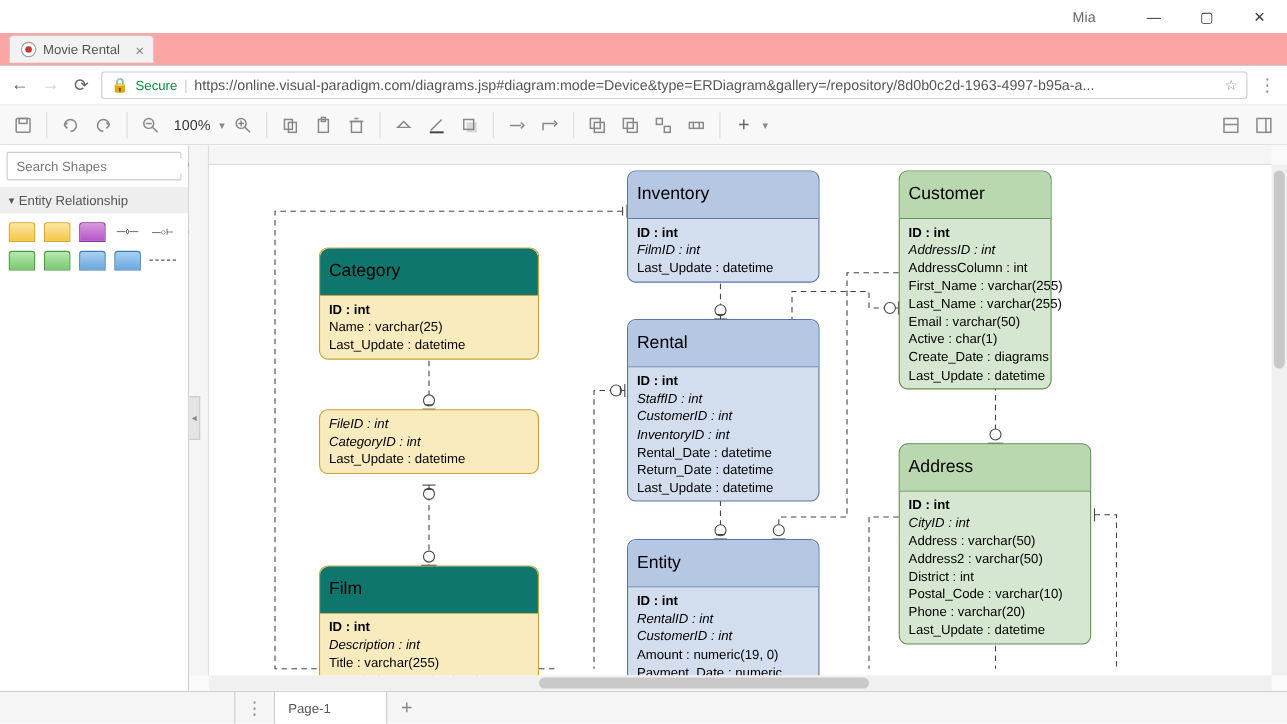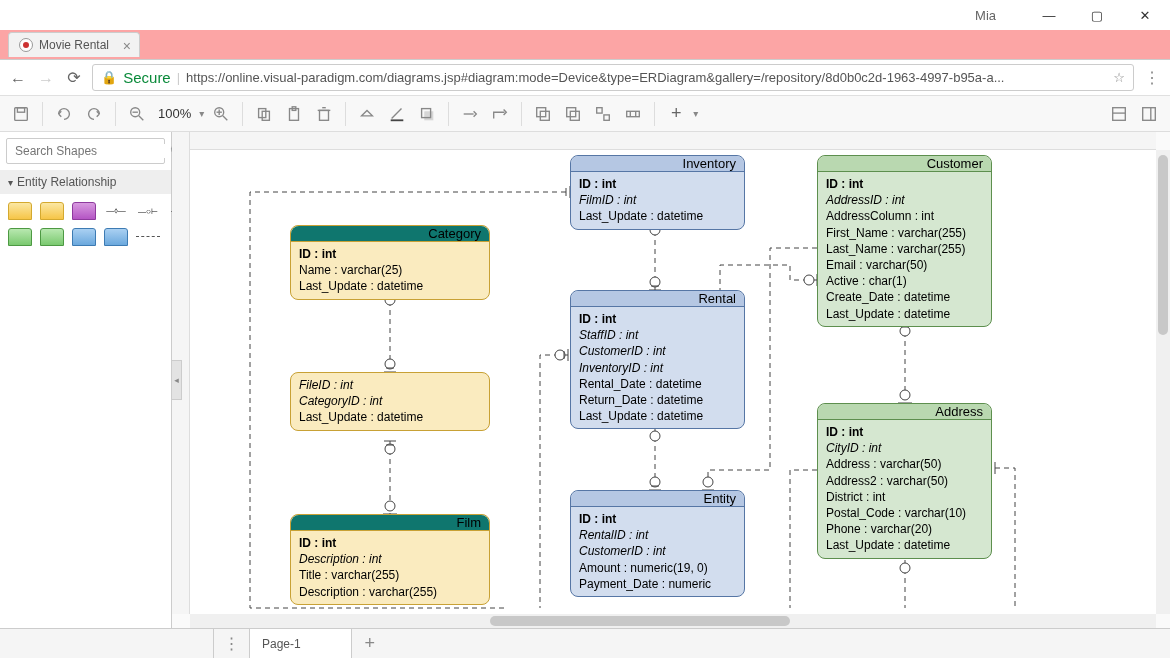--- a/index.html
+++ b/index.html
@@ -9,21 +9,21 @@
 .win-btn{width:30px;text-align:center}
 .win-user{margin-right:auto;margin-left:0;flex:1;text-align:right;padding-right:20px;color:#666}
 .tabbar{height:30px;background:#fca5a5;display:flex;align-items:center;padding-left:8px;border-bottom:1px solid #ccc}
 .tab{background:#f2f2f2;border:1px solid #ccc;border-bottom:none;border-radius:4px 4px 0 0;padding:5px 30px 5px 10px;font-size:12px;color:#555;position:relative;display:flex;align-items:center;gap:6px}
 .tab-close{position:absolute;right:8px;top:5px;color:#888;font-size:14px}
 .favicon{width:14px;height:14px;background:#fff;border:1px solid #999;border-radius:50%;display:inline-block;position:relative}
 .favicon::after{content:"";position:absolute;width:6px;height:6px;background:#c33;border-radius:50%;top:3px;left:3px}
 .addrbar{height:36px;display:flex;align-items:center;padding:0 8px;gap:8px;border-bottom:1px solid #e0e0e0}
 .nav-icon{width:20px;height:20px;display:flex;align-items:center;justify-content:center;color:#666;font-size:16px}
 .url-field{flex:1;display:flex;align-items:center;border:1px solid #ccc;border-radius:3px;padding:4px 8px;font-size:13px;color:#333;gap:6px}
-.secure{color:#0a8a3a;font-size:15px;display:flex;align-items:center;gap:4px}
+.secure{color:#0a8a3a;font-size:12px;display:flex;align-items:center;gap:4px}
 .lock{color:#0a8a3a}
 .url-text{color:#555;white-space:nowrap;overflow:hidden;text-overflow:ellipsis;flex:1}
 .star{color:#888}
 .dots{color:#888}
 .toolbar{height:36px;background:#f8f8f8;border-bottom:1px solid #ddd;display:flex;align-items:center;padding:0 8px;gap:4px}
 .tbtn{width:26px;height:26px;display:flex;align-items:center;justify-content:center;color:#888;font-size:15px;border-radius:3px}
 .tsep{width:1px;height:24px;background:#ddd;margin:0 4px}
 .zoom{font-size:13px;color:#333;padding:0 4px}
 .tbtn svg{width:18px;height:18px;fill:none;stroke:#888;stroke-width:1.5}
 .content{display:flex;height:calc(658px - 30px - 30px - 36px - 36px - 30px)}
@@ -43,21 +43,21 @@
 .more-shapes{border-top:1px solid #ccc;padding:8px;font-size:12px;color:#444}
 .canvas-wrap{flex:1;position:relative;background:#fafafa;overflow:hidden}
 .ruler-h{position:absolute;top:0;left:0;right:14px;height:18px;background:#f5f5f5;border-bottom:1px solid #ddd}
 .ruler-v{position:absolute;top:0;left:0;bottom:14px;width:18px;background:#f5f5f5;border-right:1px solid #ddd}
 .canvas{position:absolute;top:18px;left:18px;right:14px;bottom:14px;background:#fff;overflow:hidden}
 .scroll-v{position:absolute;top:18px;right:0;width:14px;bottom:14px;background:#f0f0f0}
 .scroll-v-thumb{position:absolute;top:5px;left:2px;right:2px;height:180px;background:#c8c8c8;border-radius:5px}
 .scroll-h{position:absolute;bottom:0;left:18px;right:14px;height:14px;background:#f0f0f0}
 .scroll-h-thumb{position:absolute;left:300px;top:2px;bottom:2px;width:300px;background:#c8c8c8;border-radius:5px}
 .entity{position:absolute;border:1px solid;border-radius:8px;font-size:12px}
-.entity-head{text-align:right;padding:0 8px;border-bottom:1px solid;border-radius:8px 8px 0 0;font-size:13px}
+.entity-head{text-align:left;padding:12px 8px;border-bottom:1px solid;border-radius:8px 8px 0 0;font-size:16px}
 .entity-body{padding:4px 8px}
 .entity-body div{line-height:1.35;white-space:nowrap}
 .entity-body .pk{font-weight:bold}
 .entity-body .fk{font-style:italic}
 .entity.yellow{background:#faebbf;border-color:#c8a135}
 .entity.yellow .entity-head{background:#0f766e;border-color:#c8a135}
 .entity.blue{background:#d2ddee;border-color:#5676a5}
 .entity.blue .entity-head{background:#b5c7e3;border-color:#5676a5}
 .entity.green{background:#d5e7d0;border-color:#5d8f4e}
 .entity.green .entity-head{background:#b9d8b0;border-color:#5d8f4e}
@@ -379,31 +379,31 @@
       <div class="entity blue" style="left:380px;top:340px;width:175px">
         <div class="entity-head">Entity</div>
         <div class="entity-body">
             <div class="pk">ID : int</div>
             <div class="fk">RentalID : int</div>
             <div class="fk">CustomerID : int</div>
             <div>Amount : numeric(19, 0)</div>
             <div>Payment_Date : numeric</div>
           </div>
       </div>
-      <div class="entity green" style="left:627px;top:5px;width:175px">
+      <div class="entity green" style="left:627px;top:5px;width:139px">
         <div class="entity-head">Customer</div>
         <div class="entity-body">
             <div class="pk">ID : int</div>
             <div class="fk">AddressID : int</div>
             <div>AddressColumn : int</div>
             <div>First_Name : varchar(255)</div>
             <div>Last_Name : varchar(255)</div>
             <div>Email : varchar(50)</div>
             <div>Active : char(1)</div>
-            <div>Create_Date : datetime</div>
+            <div>Create_Date : diagrams</div>
             <div>Last_Update : datetime</div>
           </div>
       </div>
       <div class="entity green" style="left:627px;top:253px;width:175px">
         <div class="entity-head">Address</div>
         <div class="entity-body">
             <div class="pk">ID : int</div>
             <div class="fk">CityID : int</div>
             <div>Address : varchar(50)</div>
             <div>Address2 : varchar(50)</div>

